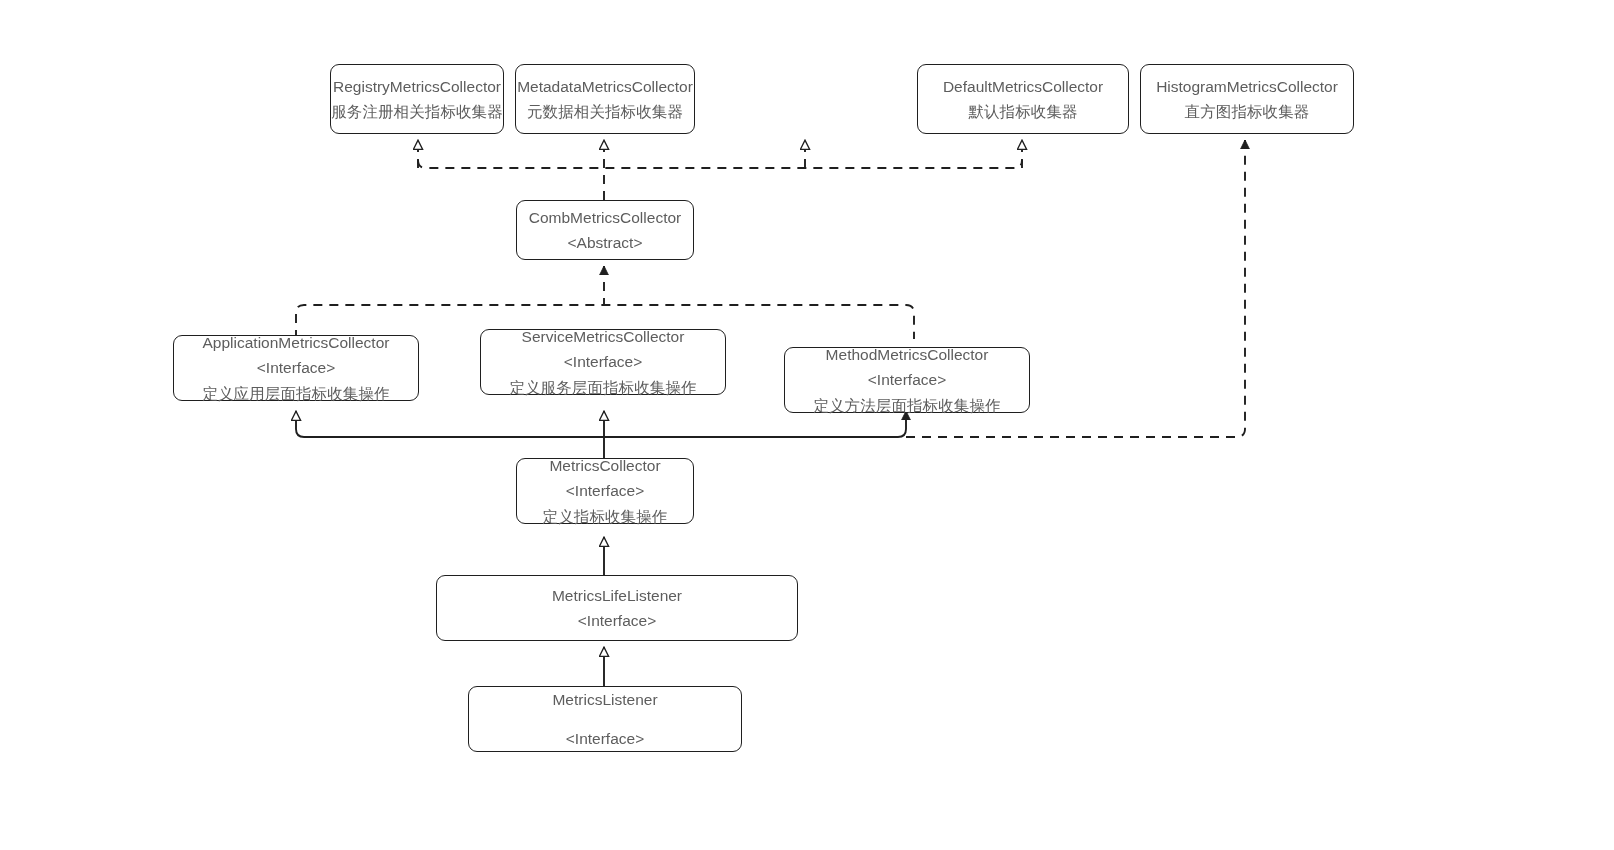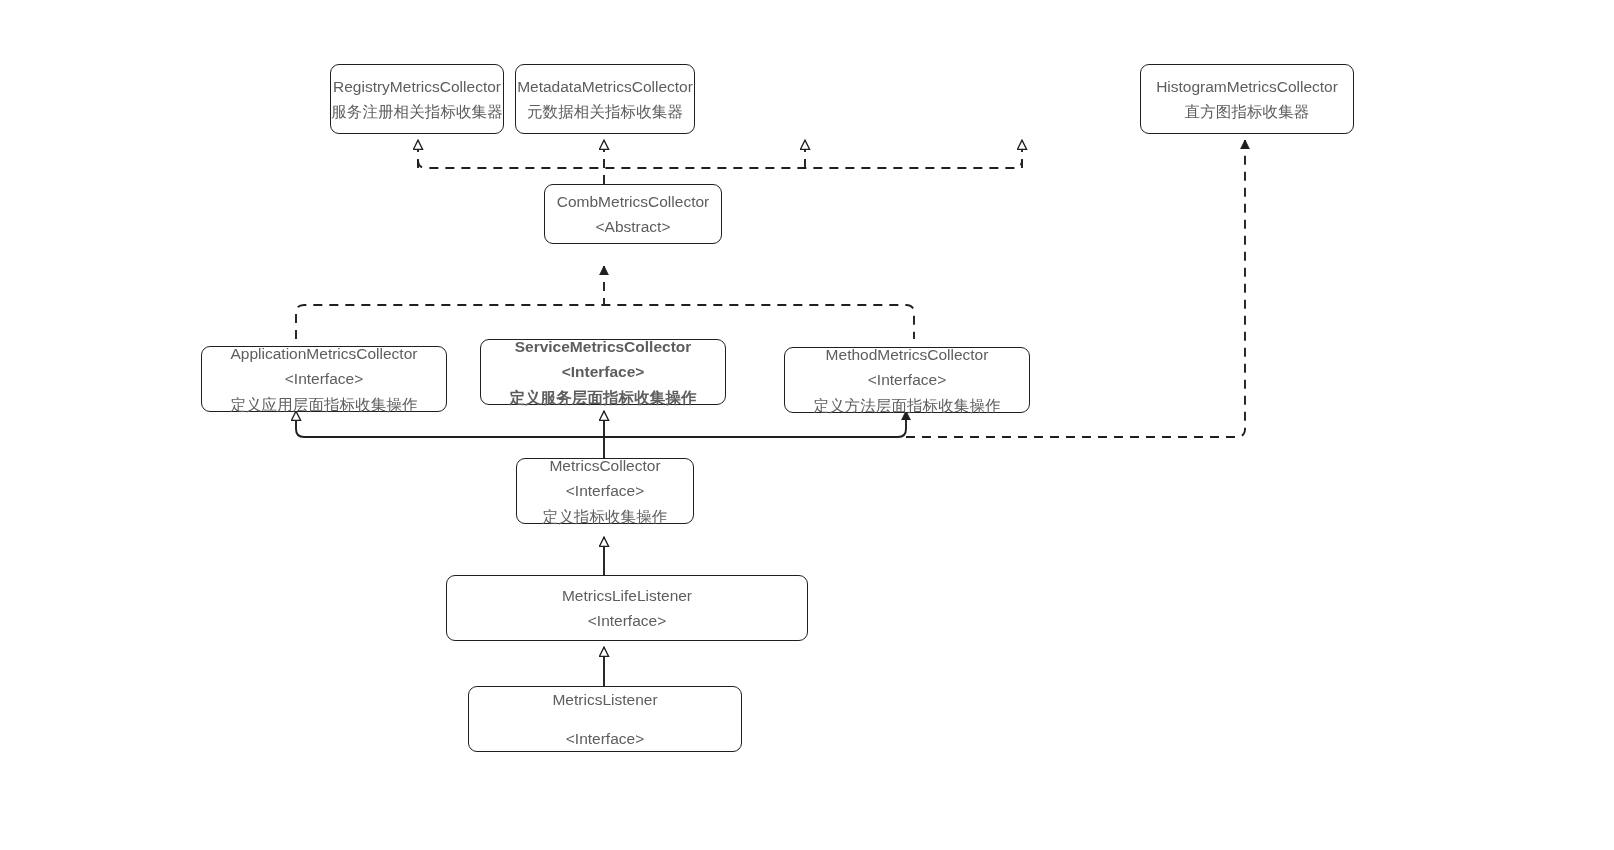--- a/index.html
+++ b/index.html
@@ -96,56 +96,60 @@
     <span class="ln">RegistryMetricsCollector</span>
     <span class="ln cn">服务注册相关指标收集器</span>
   </div>
 
   <div class="node" style="left:515px; top:64px; width:180px; height:70px;align-items:center;">
     <span class="ln">MetadataMetricsCollector</span>
     <span class="ln cn">元数据相关指标收集器</span>
   </div>
 
 
+  <div class="node" style="left:917px; top:64px; width:212px; height:70px;">
+    <span class="ln">DefaultMetricsCollector</span>
+    <span class="ln cn">默认指标收集器</span>
+  </div>
 
   <div class="node" style="left:1140px; top:64px; width:214px; height:70px;">
     <span class="ln">HistogramMetricsCollector</span>
     <span class="ln cn">直方图指标收集器</span>
   </div>
 
-  <div class="node" style="left:516px; top:184px; width:178px; height:60px;margin-left:28px;">
+  <div class="node" style="left:516px; top:200px; width:178px; height:60px;">
     <span class="ln">CombMetricsCollector</span>
     <span class="ln">&lt;Abstract&gt;</span>
   </div>
 
-  <div class="node" style="left:173px; top:346px; width:246px; height:66px;margin-left:28px;">
+  <div class="node" style="left:173px; top:335px; width:246px; height:66px;">
     <span class="ln">ApplicationMetricsCollector</span>
     <span class="ln">&lt;Interface&gt;</span>
     <span class="ln cn">定义应用层面指标收集操作</span>
   </div>
 
-  <div class="node" style="left:480px; top:339px; width:246px; height:66px;font-weight:bold;">
+  <div class="node" style="left:480px; top:329px; width:246px; height:66px;">
     <span class="ln">ServiceMetricsCollector</span>
     <span class="ln">&lt;Interface&gt;</span>
     <span class="ln cn">定义服务层面指标收集操作</span>
   </div>
 
   <div class="node" style="left:784px; top:339px; width:246px; height:66px;margin-top:8px;">
     <span class="ln">MethodMetricsCollector</span>
     <span class="ln">&lt;Interface&gt;</span>
     <span class="ln cn">定义方法层面指标收集操作</span>
   </div>
 
   <div class="node" style="left:516px; top:458px; width:178px; height:66px;">
     <span class="ln">MetricsCollector</span>
     <span class="ln">&lt;Interface&gt;</span>
     <span class="ln cn">定义指标收集操作</span>
   </div>
 
-  <div class="node" style="left:446px; top:575px; width:362px; height:66px;">
+  <div class="node" style="left:436px; top:575px; width:362px; height:66px;">
     <span class="ln">MetricsLifeListener</span>
     <span class="ln">&lt;Interface&gt;</span>
   </div>
 
   <div class="node" style="left:468px; top:686px; width:274px; height:66px;justify-content:space-between;">
     <span class="ln">MetricsListener</span>
     <span class="ln">&lt;Interface&gt;</span>
   </div>
 
 </div>

